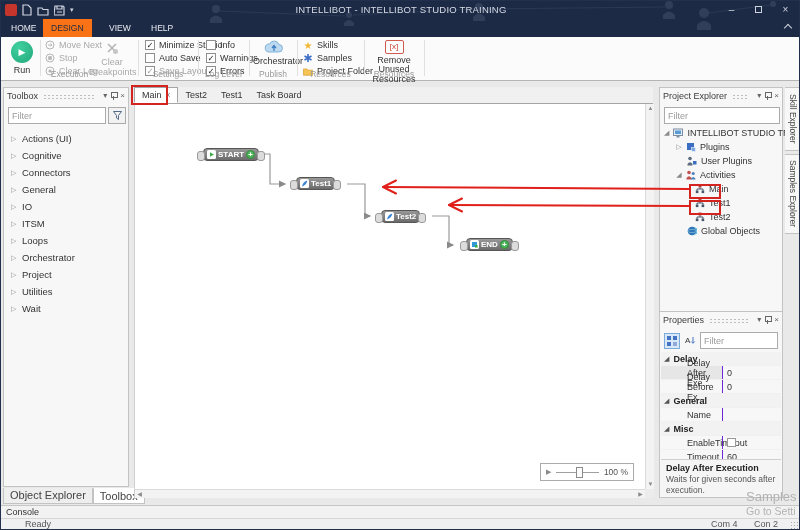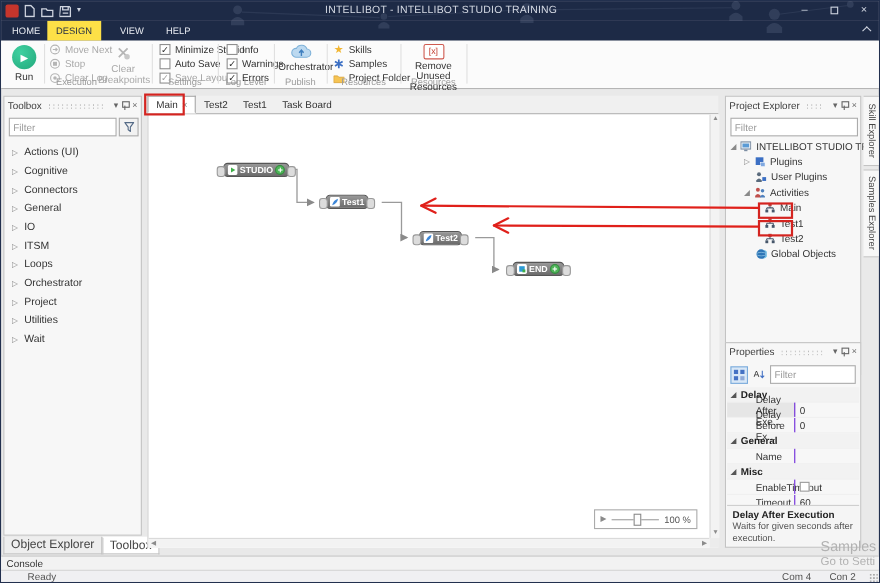--- a/index.html
+++ b/index.html
@@ -13,21 +13,21 @@
   .net-pattern{position:absolute;left:0;top:0;width:800px;height:36px;opacity:.14;pointer-events:none}
   .qat{position:absolute;left:4px;top:2px;display:flex;align-items:center;gap:5px;height:14px}
   .qat .app-ic{width:12px;height:12px;background:#c5352c;border-radius:2px;display:inline-block}
   .qat svg{display:block}
   .qat .caret{color:#cfd4df;font-size:7px;line-height:14px}
   .win-title{position:absolute;left:250px;top:3px;width:300px;text-align:center;color:#d5dae4;font-size:9.5px;letter-spacing:.2px}
   .winctl{position:absolute;top:0;right:0;height:18px;display:flex}
   .winctl .wbtn{width:27px;height:18px;color:#cdd3de;font-size:10px;text-align:center;line-height:17px}
   .winctl .box{display:inline-block;width:7px;height:7px;border:1px solid #cdd3de;margin-top:5px}
   .menu-item{position:absolute;top:0;height:18px;line-height:18px;color:#e7eaf0;font-size:8.5px;padding:0 8px}
-  .menu-item.active{background:#fde047;color:#1d2a46}
+  .menu-item.active{background:#f97316;color:#1d2a46}
   .ribbon-collapse{position:absolute;right:6px;top:6px;width:8px;height:6px}
   .ribbon-collapse i{display:block;width:6px;height:6px;border-left:1.5px solid #cfd4df;border-top:1.5px solid #cfd4df;transform:rotate(45deg)}
 
   
   .ribbon{position:absolute;left:0;top:36px;width:100%;height:44px;background:#fbfbfb;border-bottom:1px solid #b5b5b5}
   .grp-label{position:absolute;bottom:1px;text-align:center;color:#9b9b9b;font-size:8.5px}
   .vdiv{position:absolute;top:3px;height:36px;width:1px;background:#e0e0e0}
   .run-btn{position:absolute;left:6px;top:3px;width:30px;text-align:center}
   .run-ic{width:22px;height:22px;margin:1px auto 2px;border-radius:50%;background:radial-gradient(circle at 35% 30%,#3fd0a0,#23a97c);color:#fff;font-size:9px;line-height:22px;text-align:center}
   .run-lbl{font-size:9px;color:#333}
@@ -389,21 +389,21 @@
         <path d="M120,50 H135 V80 H150" marker-end="url(#arr)"></path>
         <path d="M212,80 H230 V112 H235" marker-end="url(#arr)"></path>
         <path d="M297,112 H314 V141 H318" marker-end="url(#arr)"></path>
       </g>
     </svg>
     <div class="node" style="left:68px;top:44px">
       <svg width="9" height="9">
           <rect width="9" height="9" rx="1.5" fill="#fff"></rect>
           <path d="M3,2.2 L7,4.5 L3,6.8 z" fill="#3fae49"></path>
         </svg>
-      <span>STUDIO</span>
+      <span>START</span>
       <span class="plus">+</span>
     </div>
     <div class="node" style="left:161px;top:73px">
       <svg width="9" height="9">
           <rect width="9" height="9" rx="1.5" fill="#fff"></rect>
           <path d="M2,7.5 C2.6,4.5 4.5,2.3 7.3,1.6 C7,4.4 5,6.6 2,7.5 z" fill="#3b86d8"></path>
         </svg>
       <span>Test1</span>
     </div>
     <div class="node" style="left:246px;top:106px">

